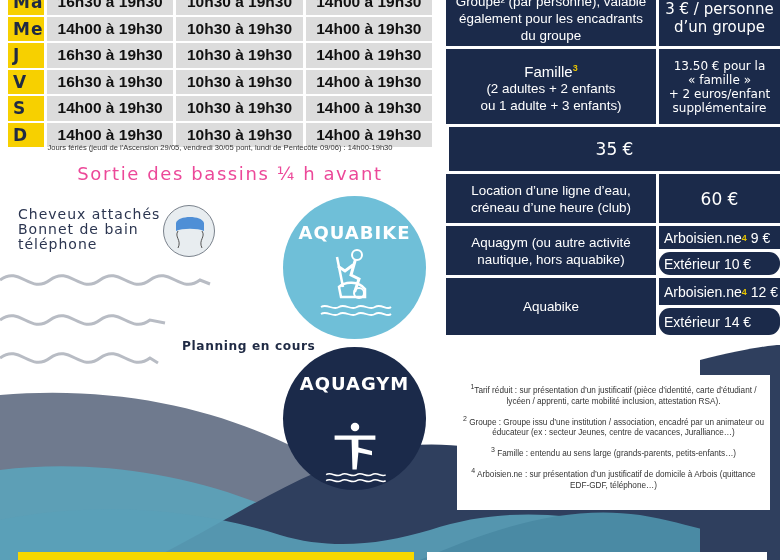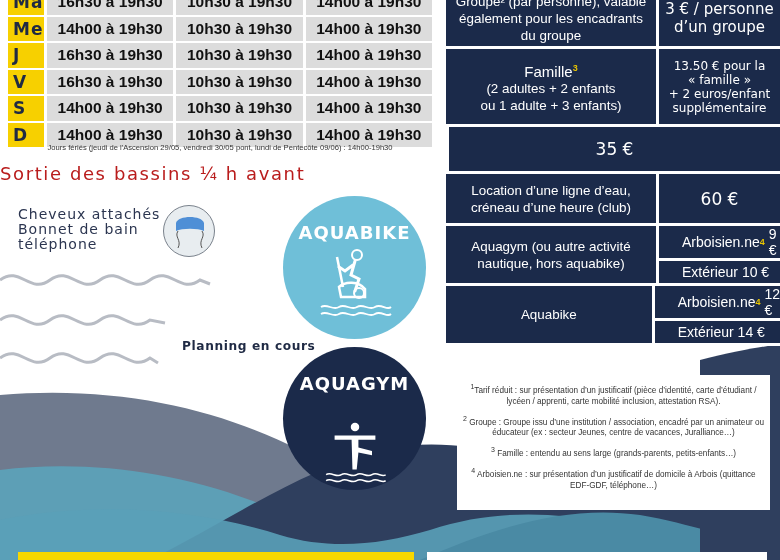--- a/index.html
+++ b/index.html
@@ -9,21 +9,21 @@
     
     .bg-waves { position: absolute; left: 0; top: 0; width: 780px; height: 560px; z-index: 0; }
 
     
     .schedule { position: absolute; left: 8px; top: -10px; width: 424px; z-index: 2; }
     .sched-row { display: flex; height: 26.5px; margin-bottom: 0; }
     .sched-day { width: 36px; background: #f7d000; font-family: "DejaVu Sans", sans-serif; font-weight: bold; font-size: 17px; color: #1f2a44; display: flex; align-items: center; justify-content: flex-start; padding-left: 5px; border-bottom: 2px solid #fff; letter-spacing: 1px; }
     .sched-cell { flex: 1; background: #dcdcdc; margin-left: 3px; border-bottom: 2px solid #fff; font-family: "Liberation Sans", sans-serif; font-weight: bold; font-size: 15.5px; color: #111; display: flex; align-items: center; justify-content: center; }
     .holidays { position: absolute; left: 0; top: 143px; width: 440px; text-align: center; font-family: "Liberation Sans", sans-serif; font-size: 7.6px; color: #333; z-index: 2; }
 
-    .exit-note { position: absolute; left: 0; top: 163px; width: 460px; text-align: left; font-family: "DejaVu Sans", sans-serif; font-size: 18px; letter-spacing: 1.6px; color: #b91c1c; z-index: 2; }
+    .exit-note { position: absolute; left: 0; top: 163px; width: 460px; text-align: center; font-family: "DejaVu Sans", sans-serif; font-size: 18px; letter-spacing: 1.6px; color: #ec4899; z-index: 2; }
 
     .hair-note { position: absolute; left: 18px; top: 207px; font-family: "DejaVu Sans", sans-serif; font-size: 14px; line-height: 15px; letter-spacing: 1px; color: #2b3550; z-index: 2; }
     .cap-icon { position: absolute; left: 163px; top: 205px; width: 52px; height: 52px; border-radius: 50%; background: #e8edf0; border: 1.5px solid #7a828c; z-index: 2; }
 
     .wavy-lines { position: absolute; left: 0; top: 270px; width: 220px; height: 110px; z-index: 1; }
 
     .planning-note { position: absolute; left: 182px; top: 338px; font-family: "DejaVu Sans", sans-serif; font-weight: bold; font-size: 12.2px; line-height: 16px; letter-spacing: 0.6px; color: #1f2a44; z-index: 2; }
 
     .badge { position: absolute; border-radius: 50%; z-index: 3; display: flex; flex-direction: column; align-items: center; }
     .badge-aquabike { left: 283px; top: 196px; width: 143px; height: 143px; background: #6fbfd8; }
@@ -32,22 +32,22 @@
     .badge-svg { margin-top: 4px; }
 
     
     .prices { position: absolute; left: 446px; top: -10px; width: 334px; z-index: 2; }
     .price-row { display: flex; border-bottom: 3px solid #ffffff; }
     .price-label { width: 210px; background: #1b2a4a; color: #fff; font-family: "Liberation Sans", sans-serif; font-size: 13.4px; line-height: 17px; text-align: center; display: flex; flex-direction: column; align-items: center; justify-content: center; padding: 0 6px; }
     .price-value { flex: 1; margin-left: 3px; background: #1b2a4a; color: #fff; font-family: "DejaVu Sans", sans-serif; font-size: 15px; line-height: 18px; text-align: center; display: flex; align-items: center; justify-content: center; }
     .price-value.small { font-size: 12px; line-height: 14px; }
     .price-value.big { font-size: 17px; }
     .price-split { flex: 1; margin-left: 3px; display: flex; flex-direction: column; }
-    .price-split .sub { background: #1b2a4a; color: #fff; font-family: "Liberation Sans", sans-serif; font-size: 14px; display: flex; align-items: center; padding-left: 23px; flex: 1; }
-    .price-split .sub + .sub { margin-top: 3px; }
+    .price-split .sub { background: #1b2a4a; color: #fff; font-family: "Liberation Sans", sans-serif; font-size: 14px; display: flex; align-items: center; padding-left: 5px; flex: 1; }
+    .price-split .sub + .sub { margin-top: 3px; border-radius: 11px; }
     sup.note { color: #e8c400; font-size: 9px; font-weight: bold; }
 
     
     .footnotes { position: absolute; left: 457px; top: 375px; width: 313px; height: 135px; background: #ffffff; z-index: 2; padding: 6px 4px; font-family: "Liberation Sans", sans-serif; font-size: 8.2px; line-height: 11px; color: #333; text-align: center; }
     .footnotes p { margin-bottom: 6px; }
     .footnotes sup { font-size: 7px; }
 
     
     .bottom-yellow { position: absolute; left: 18px; top: 552px; width: 396px; height: 10px; background: #f7d800; z-index: 2; }
     .bottom-white { position: absolute; left: 427px; top: 552px; width: 340px; height: 10px; background: #ffffff; z-index: 2; }
@@ -179,21 +179,21 @@
   <div class="price-row" style="height:47px;">
     <div class="price-value big">35 €</div>
   </div>
   <div class="price-row" style="height:52px;">
     <div class="price-label">
       <div>Location d’une ligne d’eau,</div>
       <div>créneau d’une heure (club)</div>
     </div>
     <div class="price-value big">60 €</div>
   </div>
-  <div class="price-row" style="height:60px;">
+  <div class="price-row" style="height:52px;">
     <div class="price-label">
       <div>Aquagym (ou autre activité</div>
       <div>nautique, hors aquabike)</div>
     </div>
     <div class="price-split">
       <div class="sub"><span>Arboisien.ne</span><sup class="note">4</sup>&nbsp;<span>9 €</span></div>
       <div class="sub">Extérieur 10 €</div>
     </div>
   </div>
   <div class="price-row" style="height:60px;">

